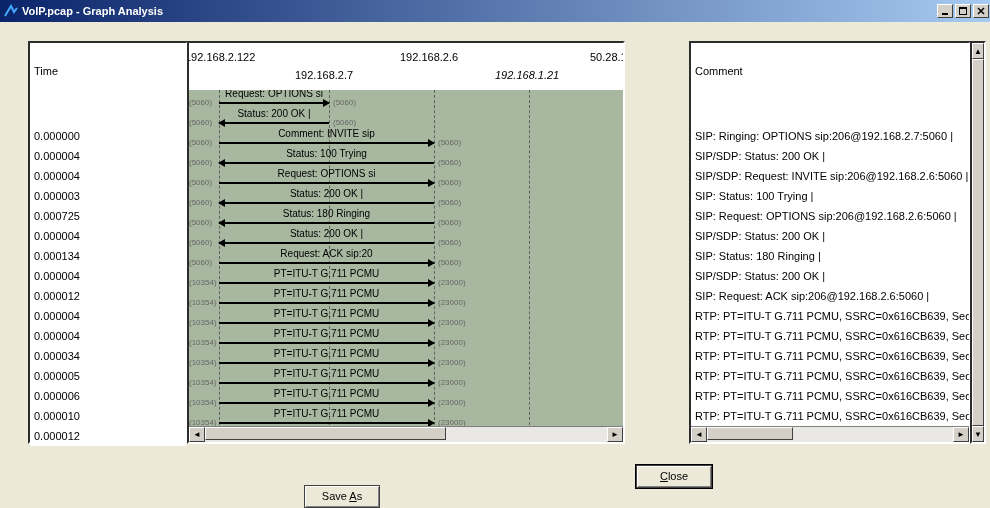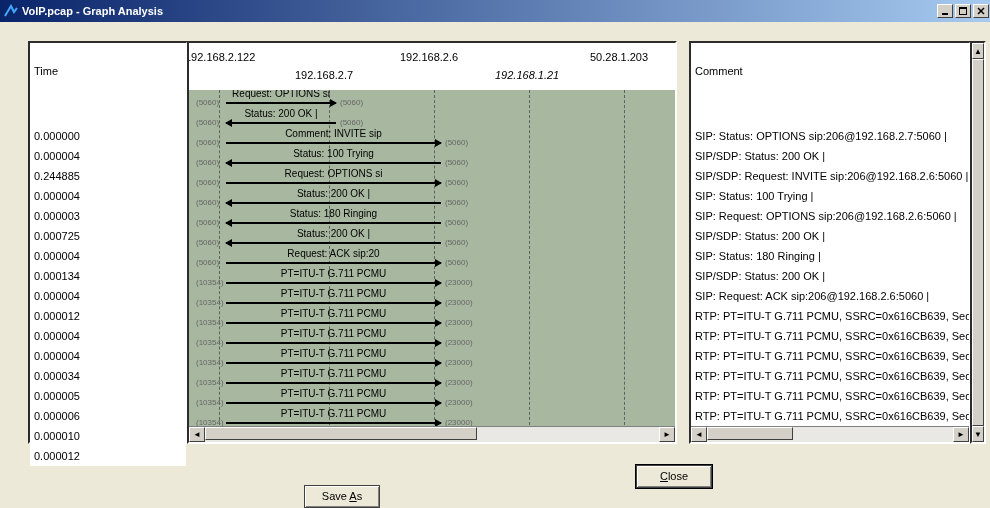--- a/index.html
+++ b/index.html
@@ -50,21 +50,21 @@
     background: #ece9d8;
   }
   .panel {
     position:absolute;
     background:#fff;
     border: 2px inset #fff;
     border-top-color:#808080;
     border-left-color:#808080;
   }
   .panel-time { left: 28px; top: 19px; width: 160px; height: 403px; }
-  .panel-graph { left: 187px; top: 19px; width: 490px; height: 403px; overflow:hidden; }
+  .panel-graph { left: 187px; top: 19px; width: 438px; height: 403px; overflow:hidden; }
   .panel-comment { left: 689px; top: 19px; width: 282px; height: 403px; overflow:hidden; }
 
   .col-header {
     height: 47px;
     background:#fff;
     border-bottom: 0;
     padding-left: 4px;
     display:flex; align-items:center;
   }
   .panel-time .col-header, .panel-comment .col-header {
@@ -102,21 +102,21 @@
     background:#a8b8a0;
     overflow:hidden;
   }
   .vline {
     position:absolute;
     top:0; bottom:0;
     border-left: 1px dashed #606060;
   }
   .flowrow {
     position:absolute;
-    left:7px; right:0;
+    left:0; right:0;
     height:20px;
     padding-left:36px;
   }
   .flow-label {
     position:absolute;
     font-size:10px;
     top:-2px;
     white-space:nowrap;
     transform: translateX(-50%);
   }
@@ -229,21 +229,20 @@
   </div>
 </div>
 
 <div class="client">
 
   <div class="panel panel-time">
     <div class="col-header">Time</div>
     <div class="rows" id="time-rows">
         <div class="row">0.000000</div>
         <div class="row">0.000004</div>
-        <div class="row">0.244885</div>
         <div class="row">0.000004</div>
         <div class="row">0.000003</div>
         <div class="row">0.000725</div>
         <div class="row">0.000004</div>
         <div class="row">0.000134</div>
         <div class="row">0.000004</div>
         <div class="row">0.000012</div>
         <div class="row">0.000004</div>
         <div class="row">0.000004</div>
         <div class="row">0.000034</div>
@@ -410,21 +409,21 @@
       <div class="strack">
           <div class="sthumb" style="width:60%"></div>
         </div>
       <div class="sbtn">►</div>
     </div>
   </div>
 
   <div class="panel panel-comment">
     <div class="col-header">Comment</div>
     <div class="rows" id="comment-rows">
-        <div class="row">SIP: Status: OPTIONS sip:206@192.168.2.7:5060 |</div>
+        <div class="row">SIP: Ringing: OPTIONS sip:206@192.168.2.7:5060 |</div>
         <div class="row">SIP/SDP: Status: 200 OK |</div>
         <div class="row">SIP/SDP: Request: INVITE sip:206@192.168.2.6:5060 |</div>
         <div class="row">SIP: Status: 100 Trying |</div>
         <div class="row">SIP: Request: OPTIONS sip:206@192.168.2.6:5060 |</div>
         <div class="row">SIP/SDP: Status: 200 OK |</div>
         <div class="row">SIP: Status: 180 Ringing |</div>
         <div class="row">SIP/SDP: Status: 200 OK |</div>
         <div class="row">SIP: Request: ACK sip:206@192.168.2.6:5060 |</div>
         <div class="row">RTP: PT=ITU-T G.711 PCMU, SSRC=0x616CB639, Seq=318</div>
         <div class="row">RTP: PT=ITU-T G.711 PCMU, SSRC=0x616CB639, Seq=318</div>

